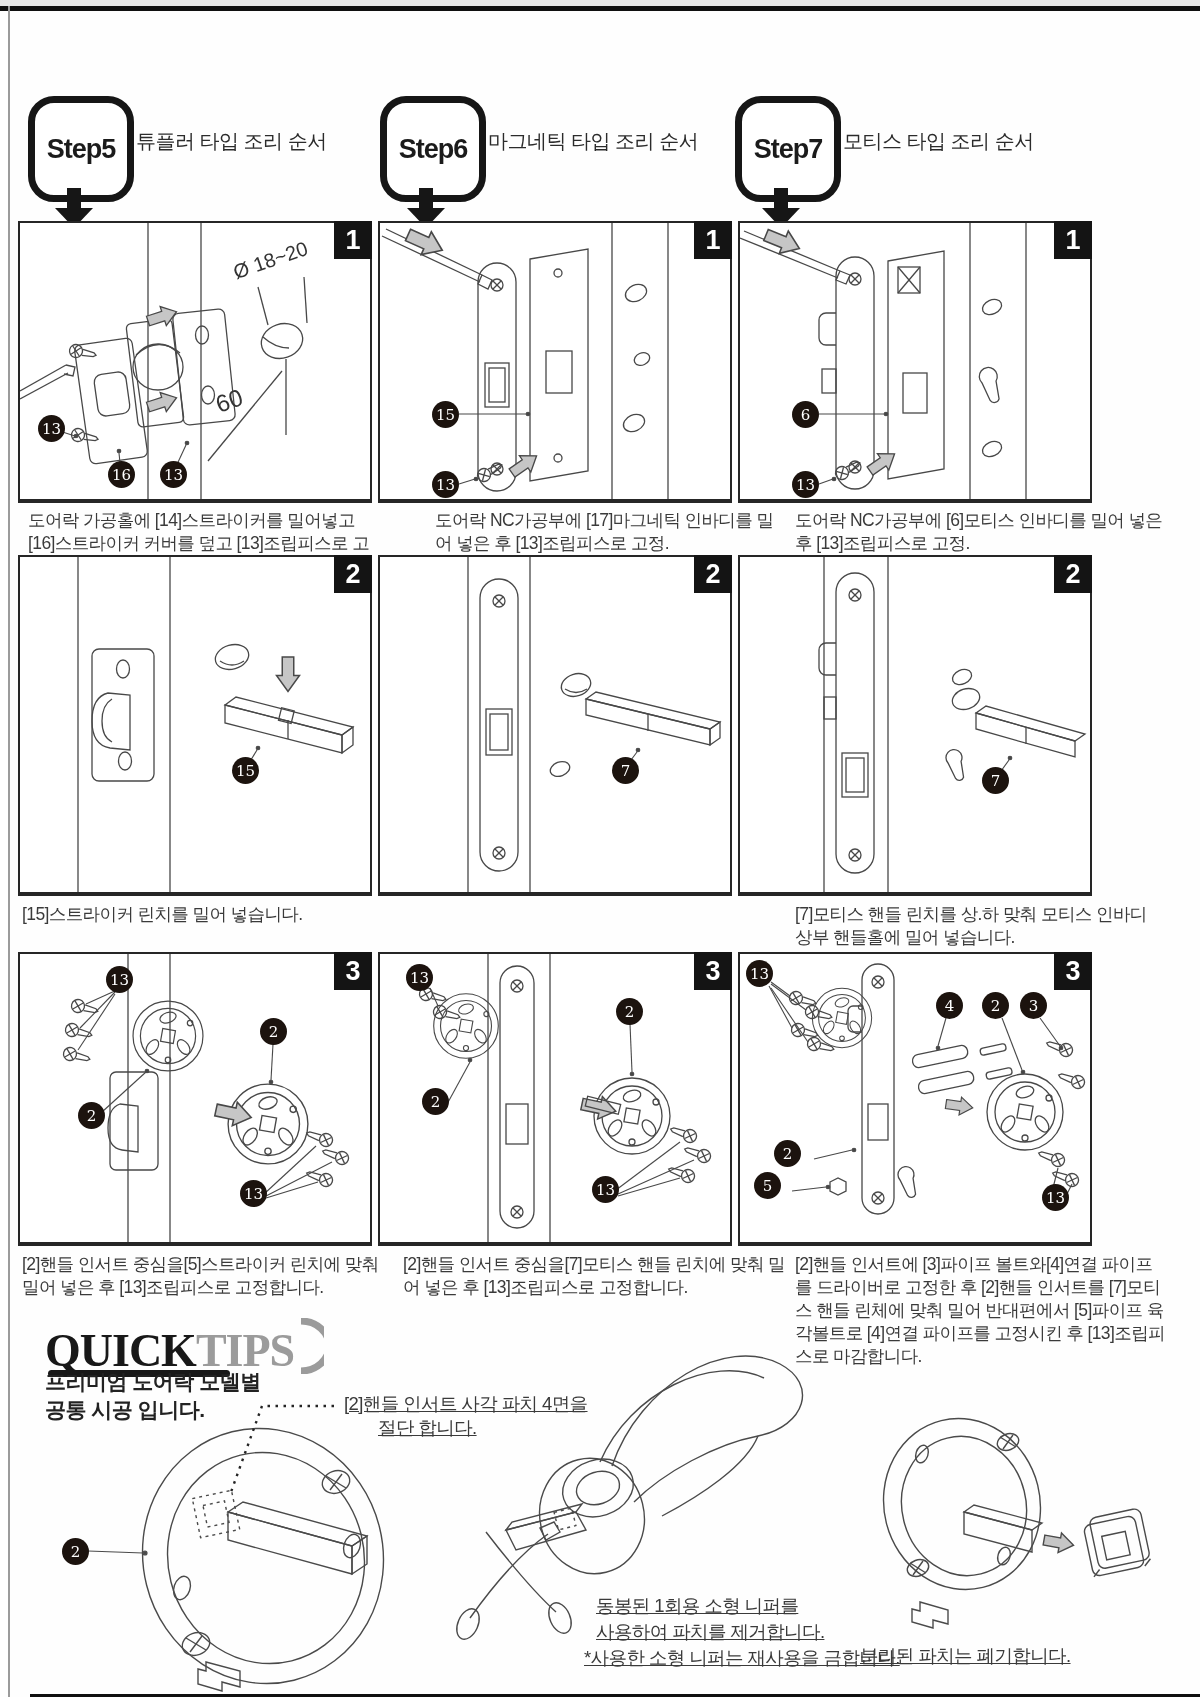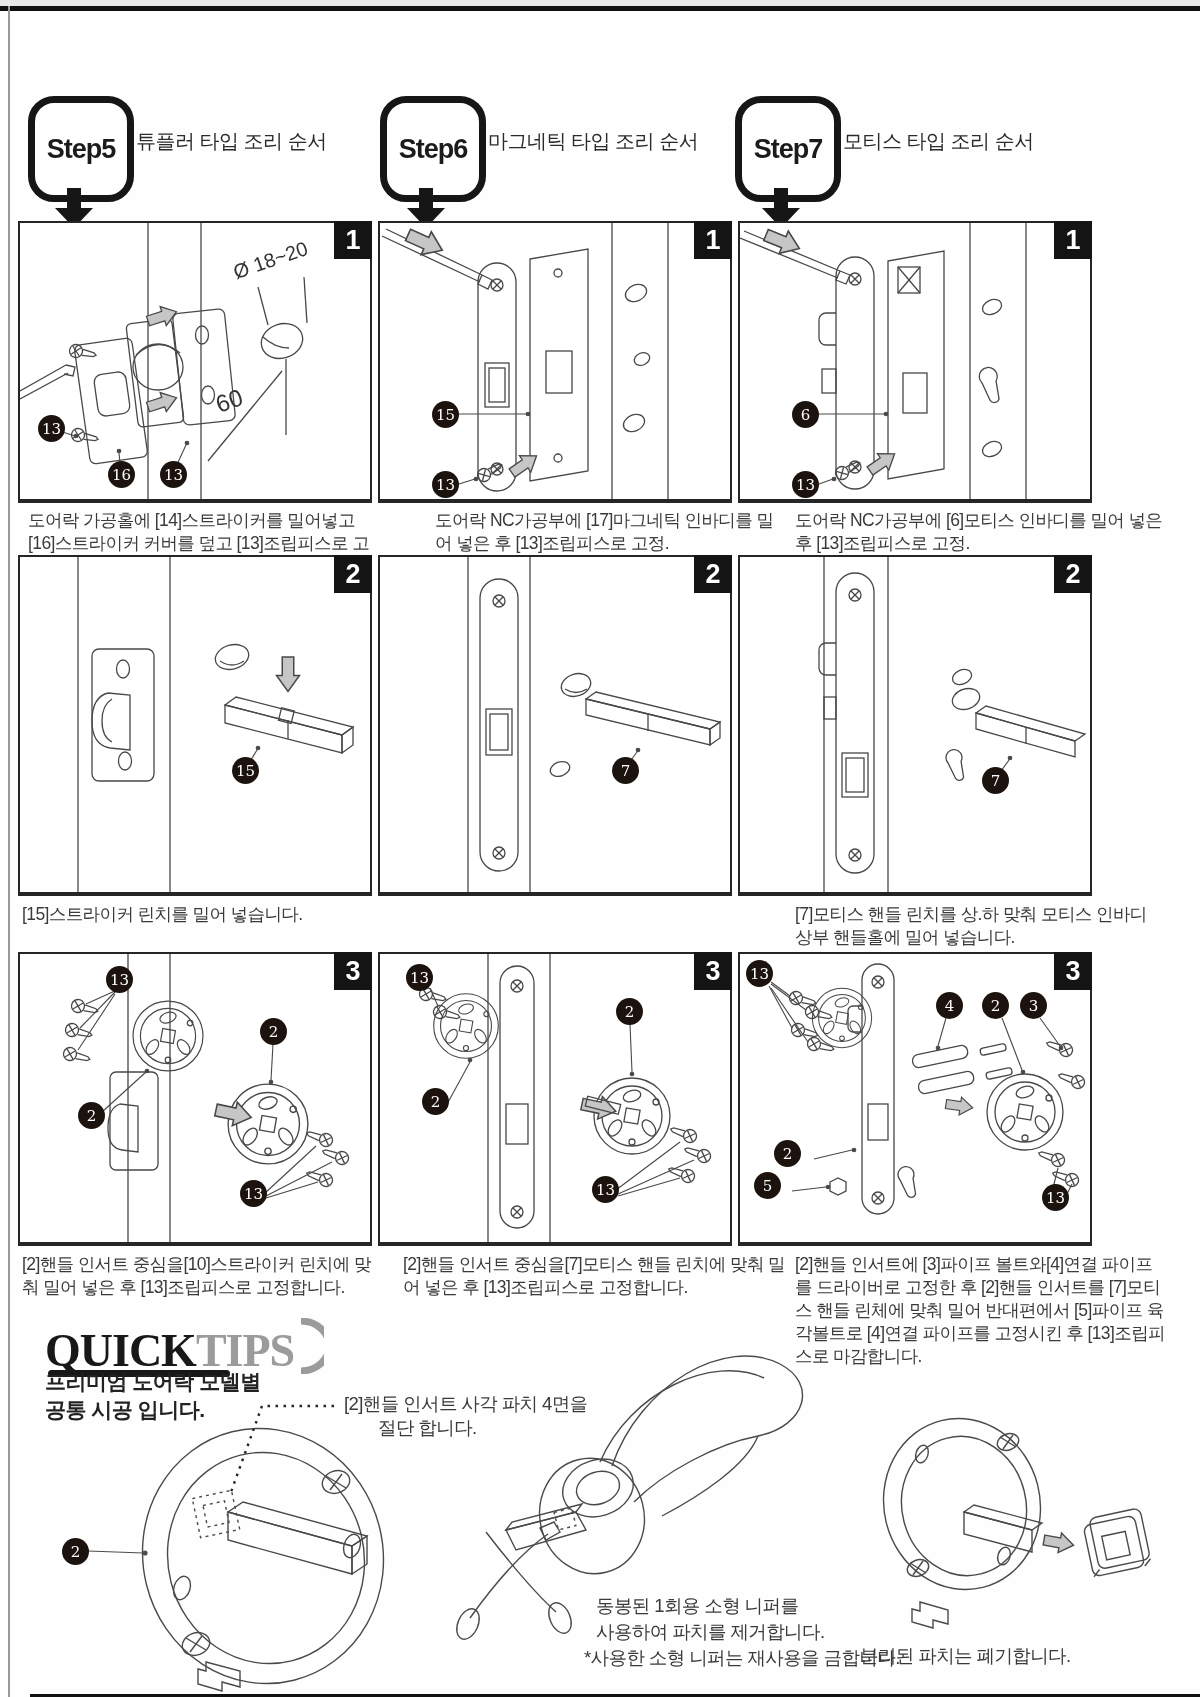--- a/index.html
+++ b/index.html
@@ -29,21 +29,21 @@
          font-family:"DejaVu Serif",serif;font-size:15px;z-index:3;}
   .cap{position:absolute;font-size:17.5px;line-height:23px;color:#3a3a3a;letter-spacing:-0.6px;}
   .dim{position:absolute;color:#333;z-index:2;}
   
   #tips{position:absolute;left:0;top:1300px;width:1200px;height:388px;}
   #tips svg.tipsart{position:absolute;left:0;top:0;width:1200px;height:388px;}
   .logo-quick{font-size:46px;font-weight:bold;color:#181818;letter-spacing:-1px;}
   .logo-tips{font-size:46px;font-weight:bold;color:#9b9b9b;letter-spacing:-1px;}
   .logo-underline{position:absolute;left:3px;top:52px;width:182px;height:7px;background:#181818;border-radius:4px;}
   .tips-subtitle{position:absolute;font-size:21px;font-weight:bold;color:#222;line-height:28px;letter-spacing:-0.5px;}
-  .tips-text{position:absolute;font-size:18.5px;color:#3a3a3a;line-height:24px;letter-spacing:-0.6px;}
+  .tips-text{position:absolute;font-size:18.5px;color:#3a3a3a;line-height:24px;letter-spacing:-0.6px;text-decoration:underline;}
 </style>
 </head>
 <body>
 
 <svg width="0" height="0" style="position:absolute">
   <defs>
     <g id="scr" stroke="#484848" fill="none" stroke-width="1.3">
       <circle cx="0" cy="0" r="6.5"></circle>
       <line x1="-4.2" y1="-4.2" x2="4.2" y2="4.2"></line>
         <line x1="-4.2" y1="4.2" x2="4.2" y2="-4.2"></line>
@@ -429,21 +429,21 @@
     <div class="num">3</div>
     <div class="badge" style="left:6px;top:6px">13</div>
     <div class="badge" style="left:196px;top:38px">4</div>
     <div class="badge" style="left:242px;top:38px">2</div>
     <div class="badge" style="left:280px;top:38px">3</div>
     <div class="badge" style="left:34px;top:186px">2</div>
     <div class="badge" style="left:14px;top:218px">5</div>
     <div class="badge" style="left:302px;top:230px">13</div>
   </div>
 
-  <div class="cap" style="left:22px;top:1247px;width:360px">[2]핸들 인서트 중심을[10]스트라이커 린치에 맞춰 밀어 넣은 후 [13]조립피스로 고정합니다.</div>
+  <div class="cap" style="left:22px;top:1247px;width:360px">[2]핸들 인서트 중심을[5]스트라이커 린치에 맞춰 밀어 넣은 후 [13]조립피스로 고정합니다.</div>
   <div class="cap" style="left:403px;top:1247px;width:385px">[2]핸들 인서트 중심을[7]모티스 핸들 린치에 맞춰 밀어 넣은 후 [13]조립피스로 고정합니다.</div>
   <div class="cap" style="left:795px;top:1247px;width:372px">[2]핸들 인서트에 [3]파이프 볼트와[4]연결 파이프를 드라이버로 고정한 후 [2]핸들 인서트를 [7]모티스 핸들 린체에 맞춰 밀어 반대편에서 [5]파이프 육각볼트로 [4]연결 파이프를 고정시킨 후 [13]조립피스로 마감합니다.</div>
 
   <div id="tips">
     <svg class="tipsart" viewBox="0 0 1200 388">
       <g stroke="#4a4a4a" fill="none" stroke-width="1.4">
 
         <ellipse cx="263" cy="250" rx="120" ry="128" transform="rotate(-14 263 250)"></ellipse>
         <ellipse cx="266" cy="252" rx="98" ry="106" transform="rotate(-14 266 252)"></ellipse>
         <ellipse cx="336" cy="176" rx="14" ry="11" transform="rotate(-20 336 176)"></ellipse>

